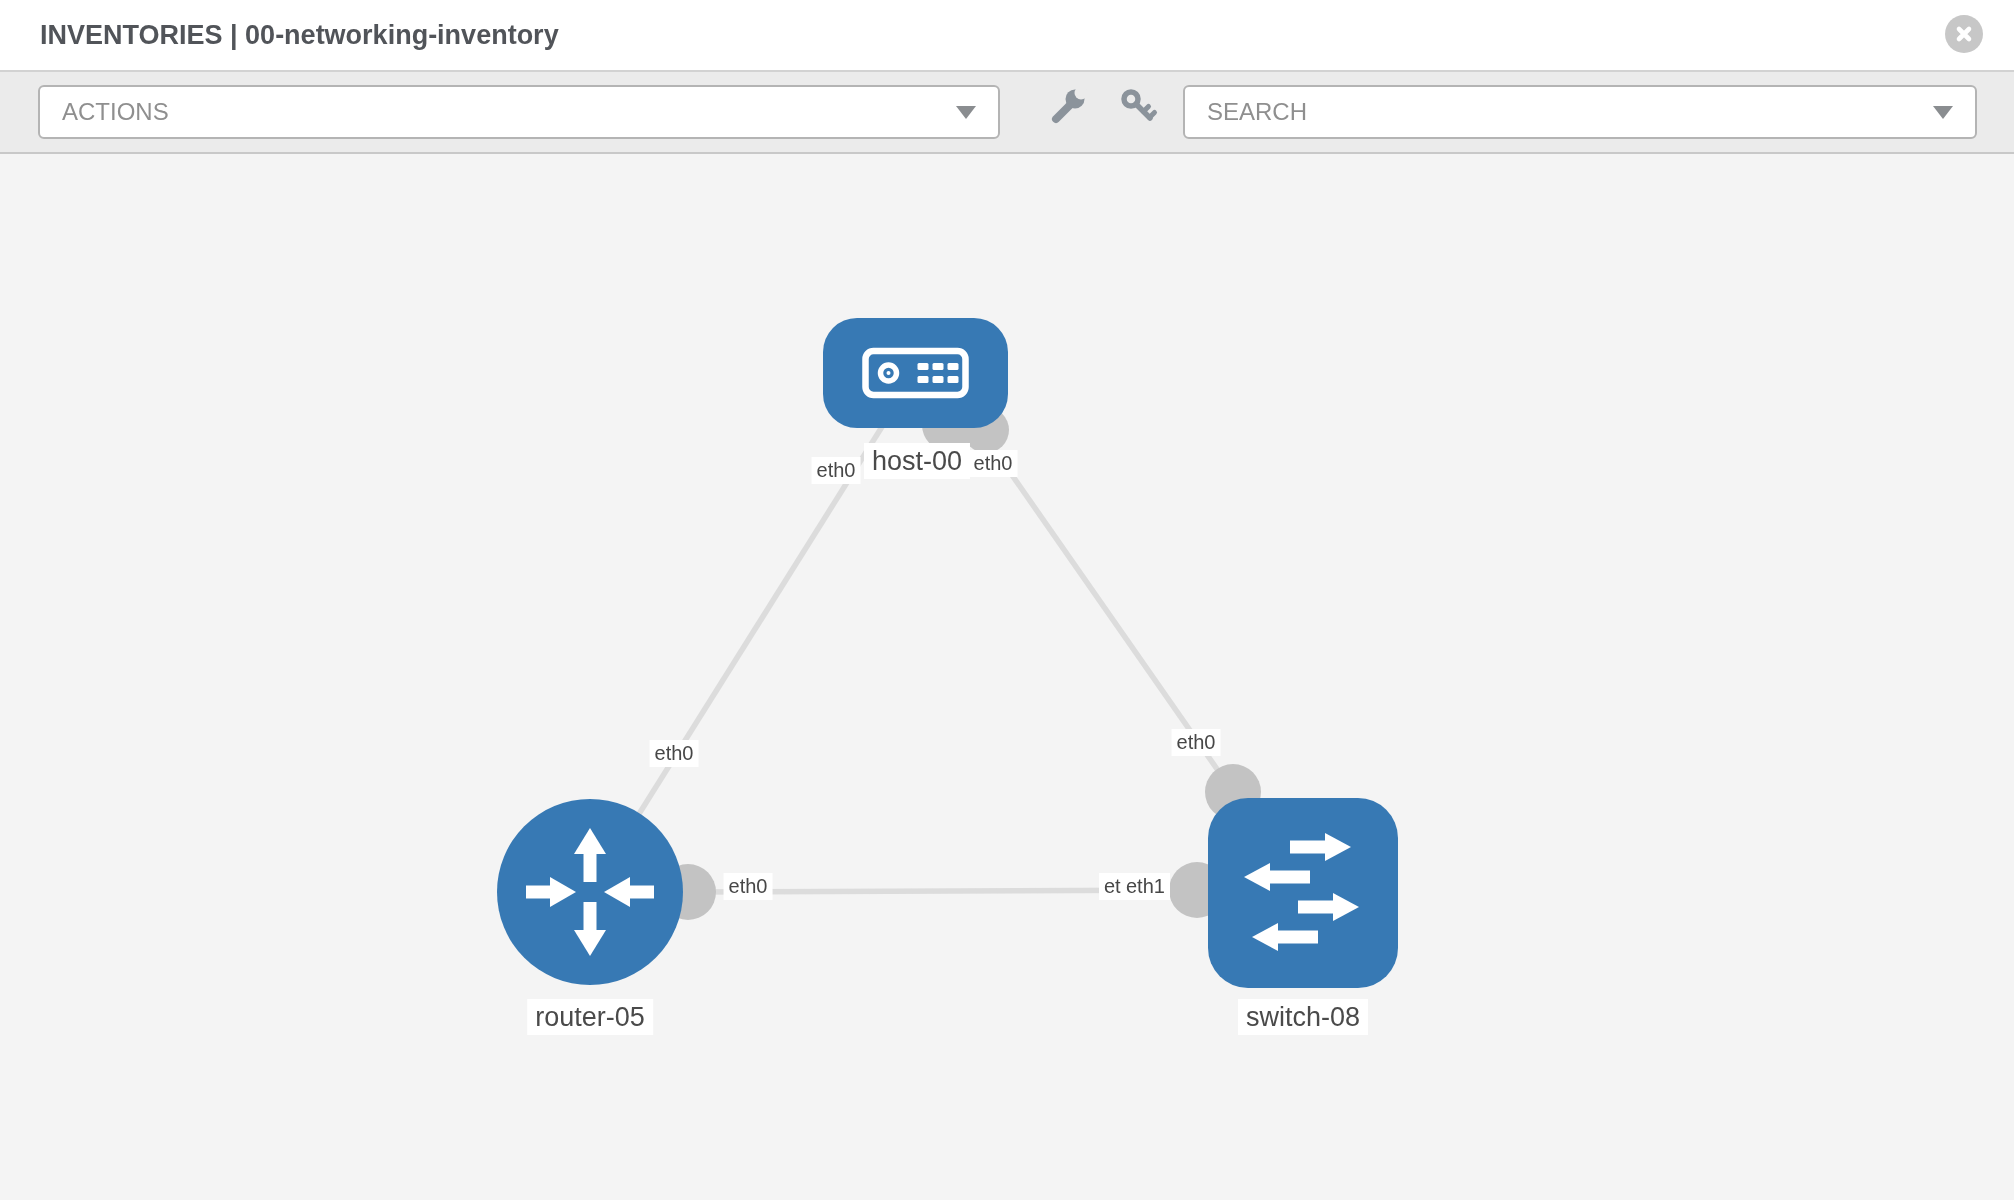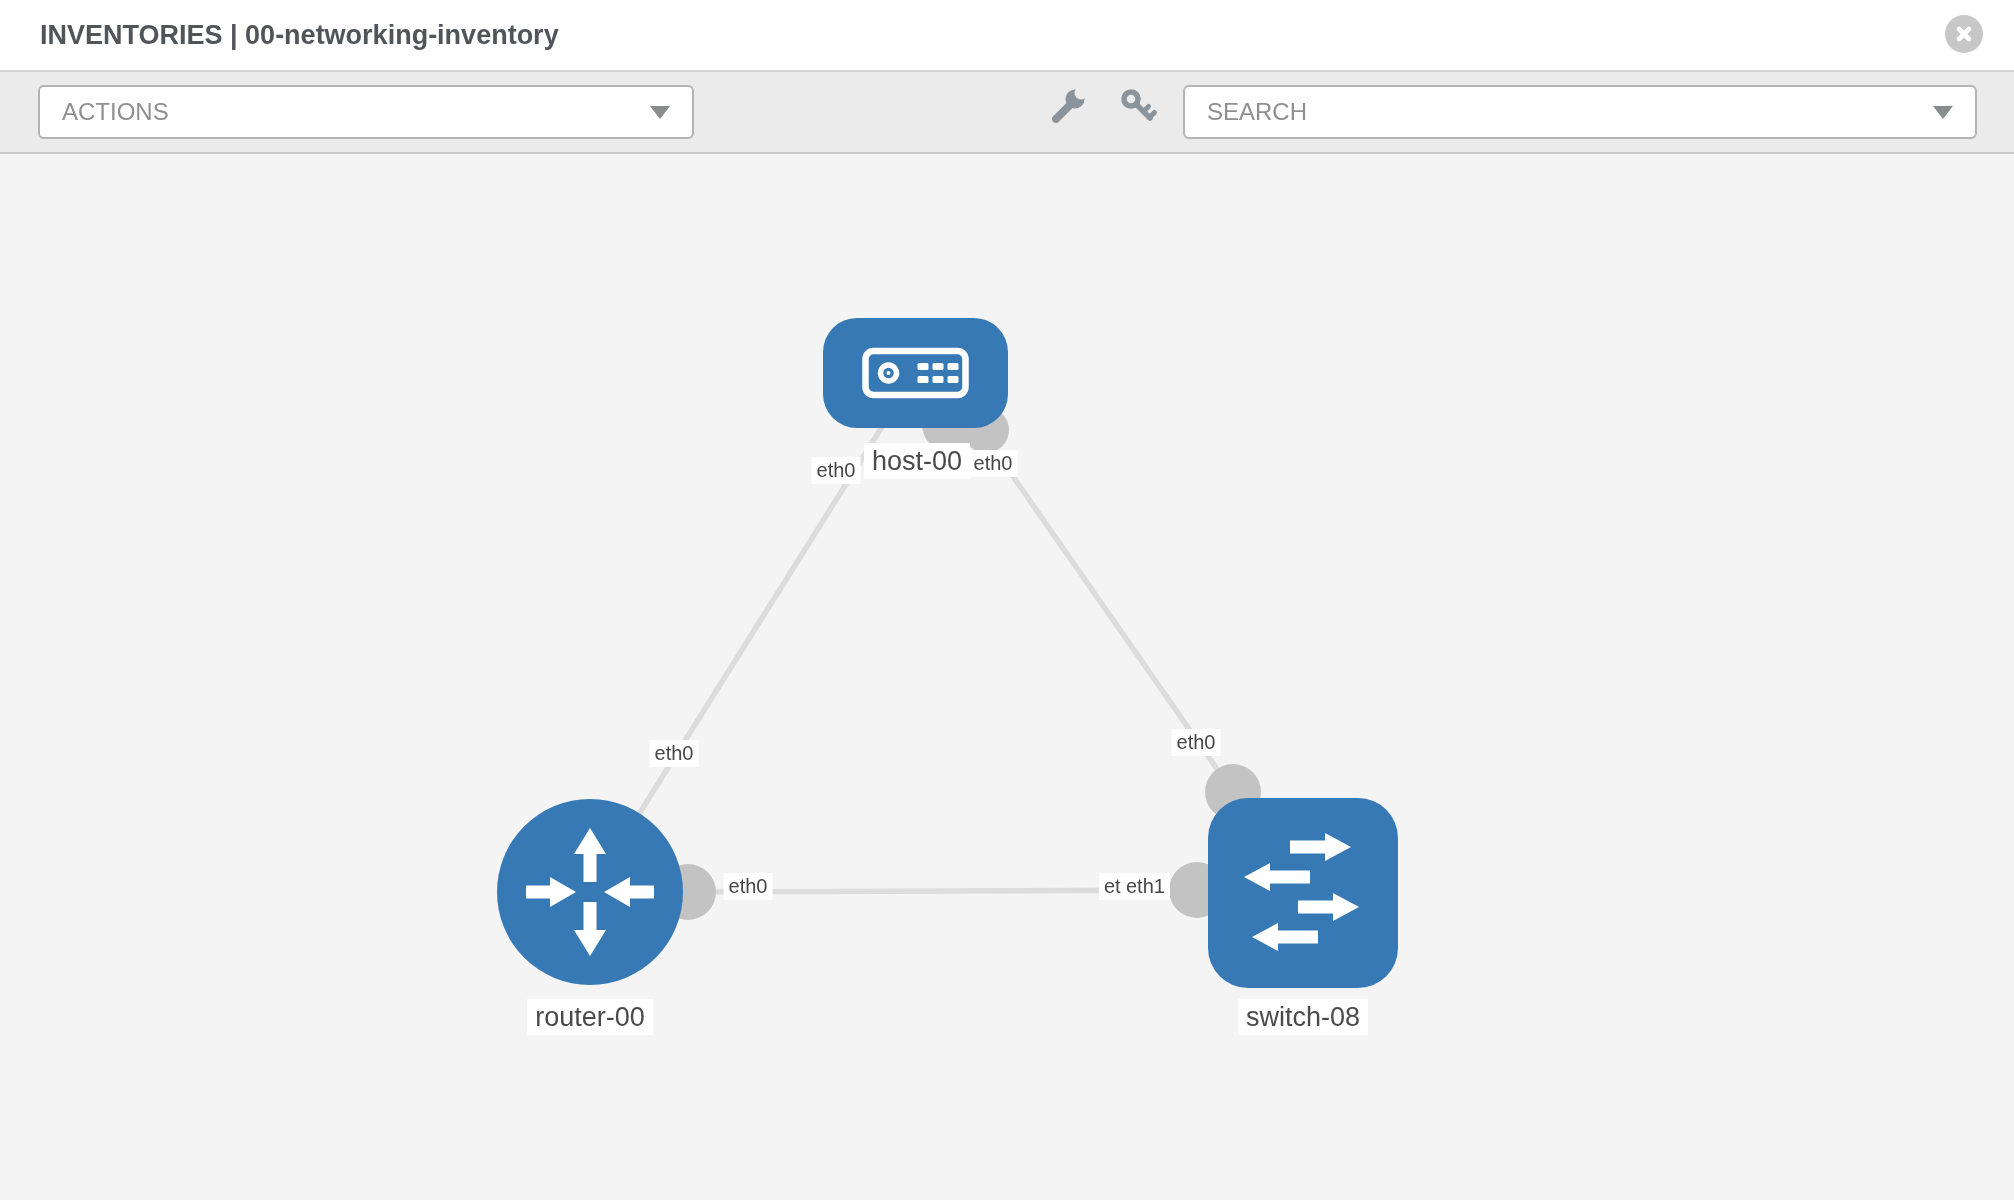--- a/index.html
+++ b/index.html
@@ -12,21 +12,21 @@
   .page-title{position:absolute;left:40px;top:0;height:70px;line-height:70px;
     font-size:27px;font-weight:bold;color:#515459;white-space:nowrap;}
   .close-btn{position:absolute;right:31px;top:15px;width:38px;height:38px;border-radius:50%;
     background:#c7c7c7;display:flex;align-items:center;justify-content:center;cursor:pointer;}
   
   .toolbar{position:absolute;left:0;top:70px;width:2014px;height:84px;background:#ebebeb;
     border-top:2px solid #d2d2d2;border-bottom:2px solid #c8c8c8;box-sizing:border-box;}
   .select-box{position:absolute;top:13px;height:54px;background:#fff;border:2px solid #b4b4b4;
     border-radius:6px;box-sizing:border-box;display:flex;align-items:center;
     justify-content:space-between;padding:0 22px;font-size:24px;color:#8f8f8f;cursor:pointer;}
-  .actions-box{left:38px;width:656px;}
+  .actions-box{left:38px;width:962px;}
   .search-box{left:1183px;width:794px;gap:28px;}
   .chevron{width:0;height:0;border-left:10px solid transparent;border-right:10px solid transparent;
     border-top:13px solid #8a8d90;}
   .tool-icon{position:absolute;top:12px;width:44px;height:44px;cursor:pointer;}
   .wrench-pos{left:1046px;}
   .key-pos{left:1116px;}
   
   .canvas{position:absolute;left:0;top:154px;width:2014px;height:1046px;background:#f4f4f4;}
   .topo-svg{position:absolute;left:0;top:0;}
   .node-label{position:absolute;transform:translateX(-50%);background:#fff;color:#4a4a4a;
@@ -142,21 +142,21 @@
           <polygon points="-33,-30 -33,-2 -59,-16" stroke="none"></polygon>
         <line x1="-5" y1="14" x2="32" y2="14"></line>
           <polygon points="30,0 30,28 56,14" stroke="none"></polygon>
         <line x1="15" y1="44" x2="-27" y2="44"></line>
           <polygon points="-25,30 -25,58 -51,44" stroke="none"></polygon>
       </g>
     </g>
   </svg>
 
   <div class="node-label lbl-host">host-00</div>
-  <div class="node-label lbl-router">router-00</div>
+  <div class="node-label lbl-router">router-05</div>
   <div class="node-label lbl-switch">switch-08</div>
 
   <div class="iface-label if-host-left">eth0</div>
   <div class="iface-label if-host-right">eth0</div>
   <div class="iface-label if-router-top">eth0</div>
   <div class="iface-label if-switch-top">eth0</div>
   <div class="iface-label if-router-right">eth0</div>
   <div class="iface-label iface-left if-switch-left-under">eth0</div>
   <div class="iface-label iface-left if-switch-left">eth1</div>
 

